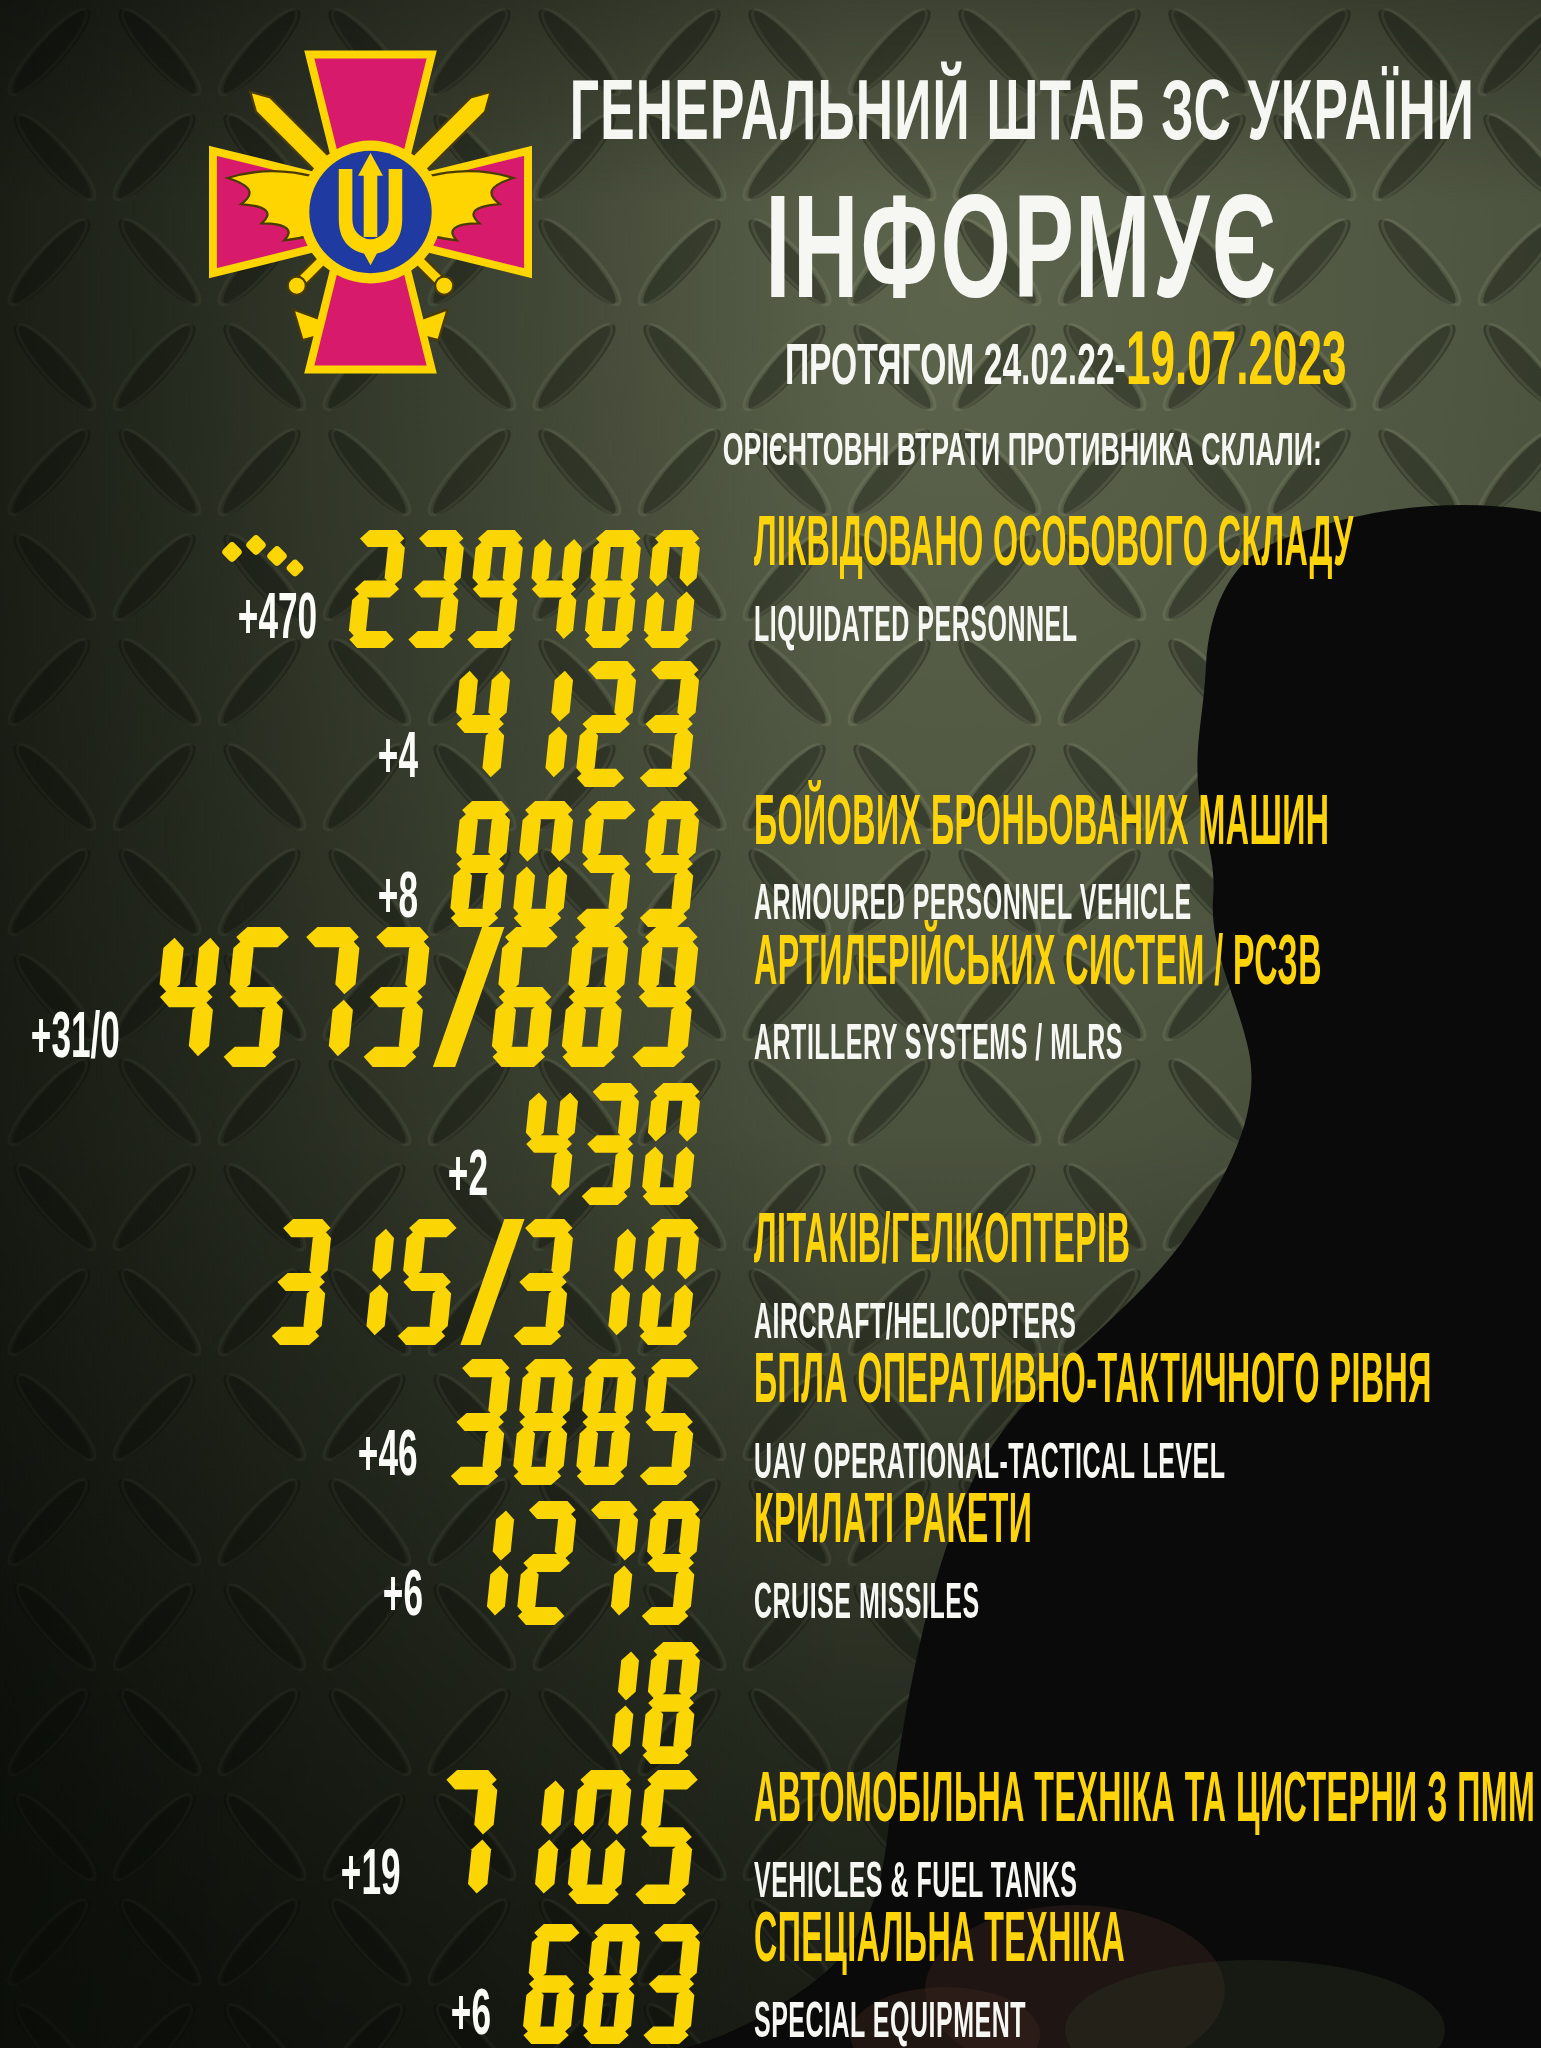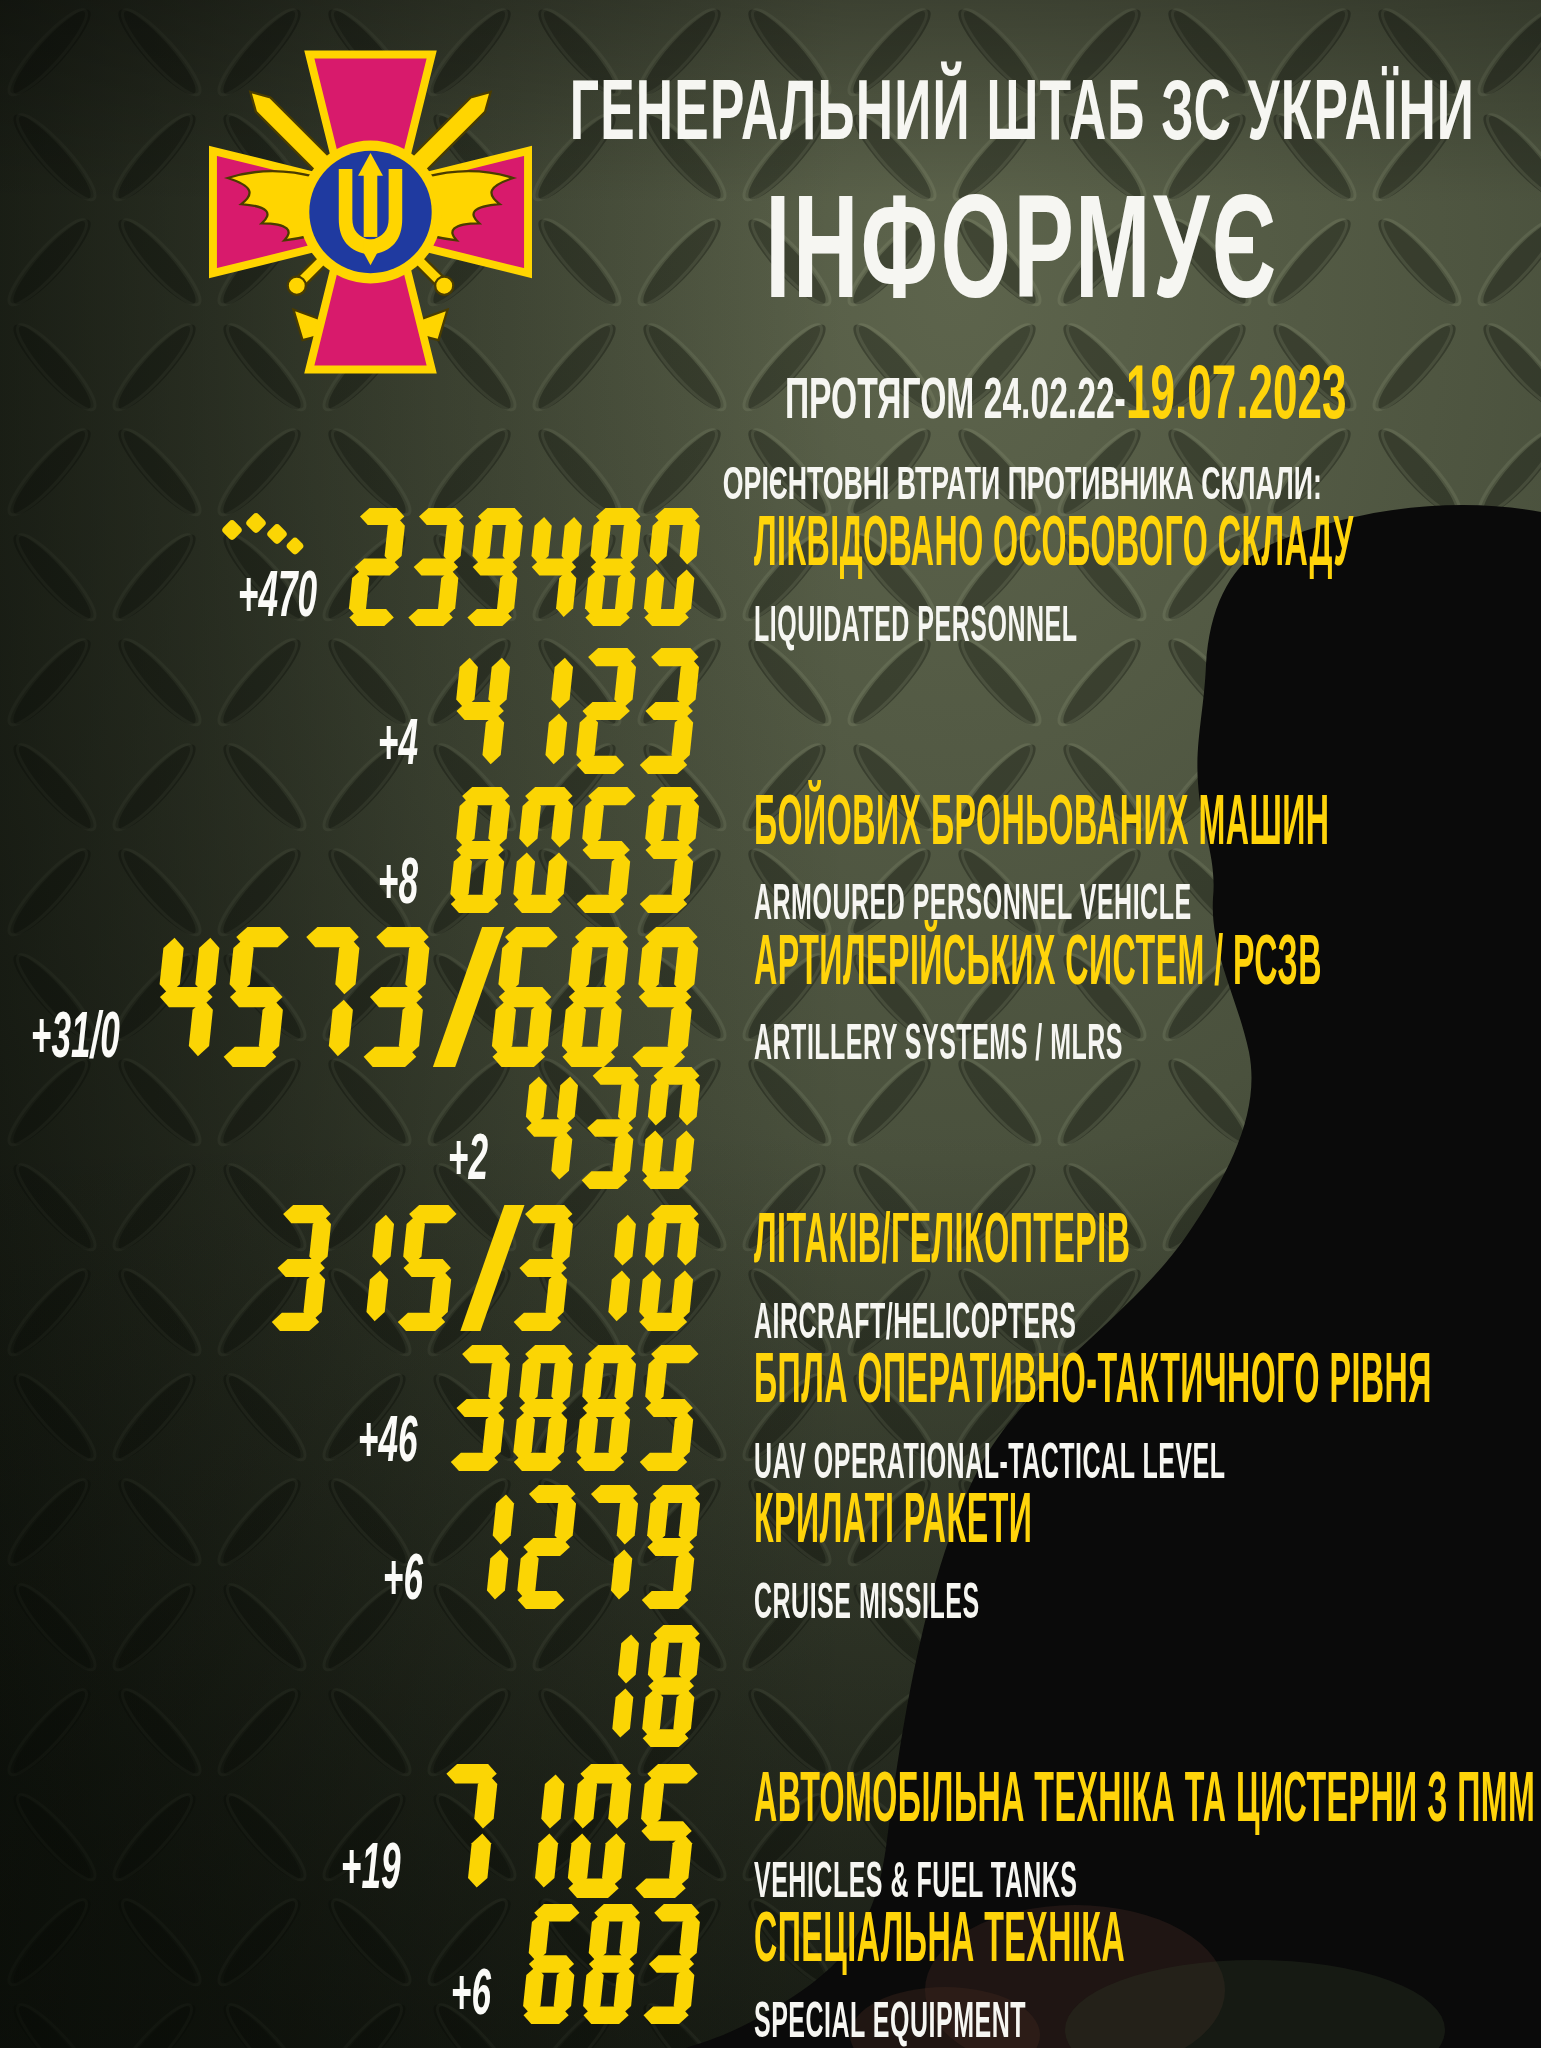--- a/index.html
+++ b/index.html
@@ -14,34 +14,34 @@
   
   .emblem{position:absolute;left:198px;top:42px;width:345px;height:340px;}
   .header{
     position:absolute;left:562px;top:66px;width:920px;
     display:flex;flex-direction:column;align-items:center;text-align:center;
     color:#f6f6f2;
   }
   .hline{display:block;white-space:nowrap;line-height:1;}
   .org{font-size:86px;letter-spacing:2px;transform:scaleX(.60);transform-origin:center top;}
   .informs{font-size:146px;letter-spacing:4px;margin-top:22px;transform:scaleX(.62);transform-origin:center top;}
-  .period{display:flex;align-items:baseline;justify-content:center;margin-top:34px;text-align:right;}
+  .period{display:flex;align-items:baseline;justify-content:center;text-align:right;}
   .period-prefix{font-size:58px;white-space:nowrap;transform:scaleX(.58);transform-origin:right center;display:inline-block;line-height:1;}
   .period-date{font-size:76px;color:#ffd40a;white-space:nowrap;transform:scaleX(.58);transform-origin:left center;display:inline-block;line-height:1;}
   .subtitle{font-size:46px;margin-top:30px;white-space:nowrap;transform:scaleX(.58);transform-origin:center top;line-height:1;}
 
   
   .rows{
     position:absolute;left:0;right:0;top:508px;bottom:4px;
     display:flex;flex-direction:column;
   }
   .row{flex:1;display:flex;align-items:center;}
   .numzone{
     width:712px;height:100%;flex:0 0 auto;
-    display:flex;justify-content:flex-end;align-items:flex-start;font-style:italic;
+    display:flex;justify-content:flex-end;align-items:flex-end;
   }
   .numgroup{display:flex;align-items:flex-end;}
   .incblock{display:flex;flex-direction:column;align-items:flex-end;margin-right:26px;margin-bottom:2px;}
   .inc{
     color:#fbfbf8;font-size:64px;line-height:.92;white-space:nowrap;
     transform:scaleX(.55);transform-origin:right bottom;display:inline-block;
   }
   .inc:empty{display:none;}
   .pers-icon{margin-bottom:10px;margin-right:6px;}
   .digits{display:block;line-height:0;}

